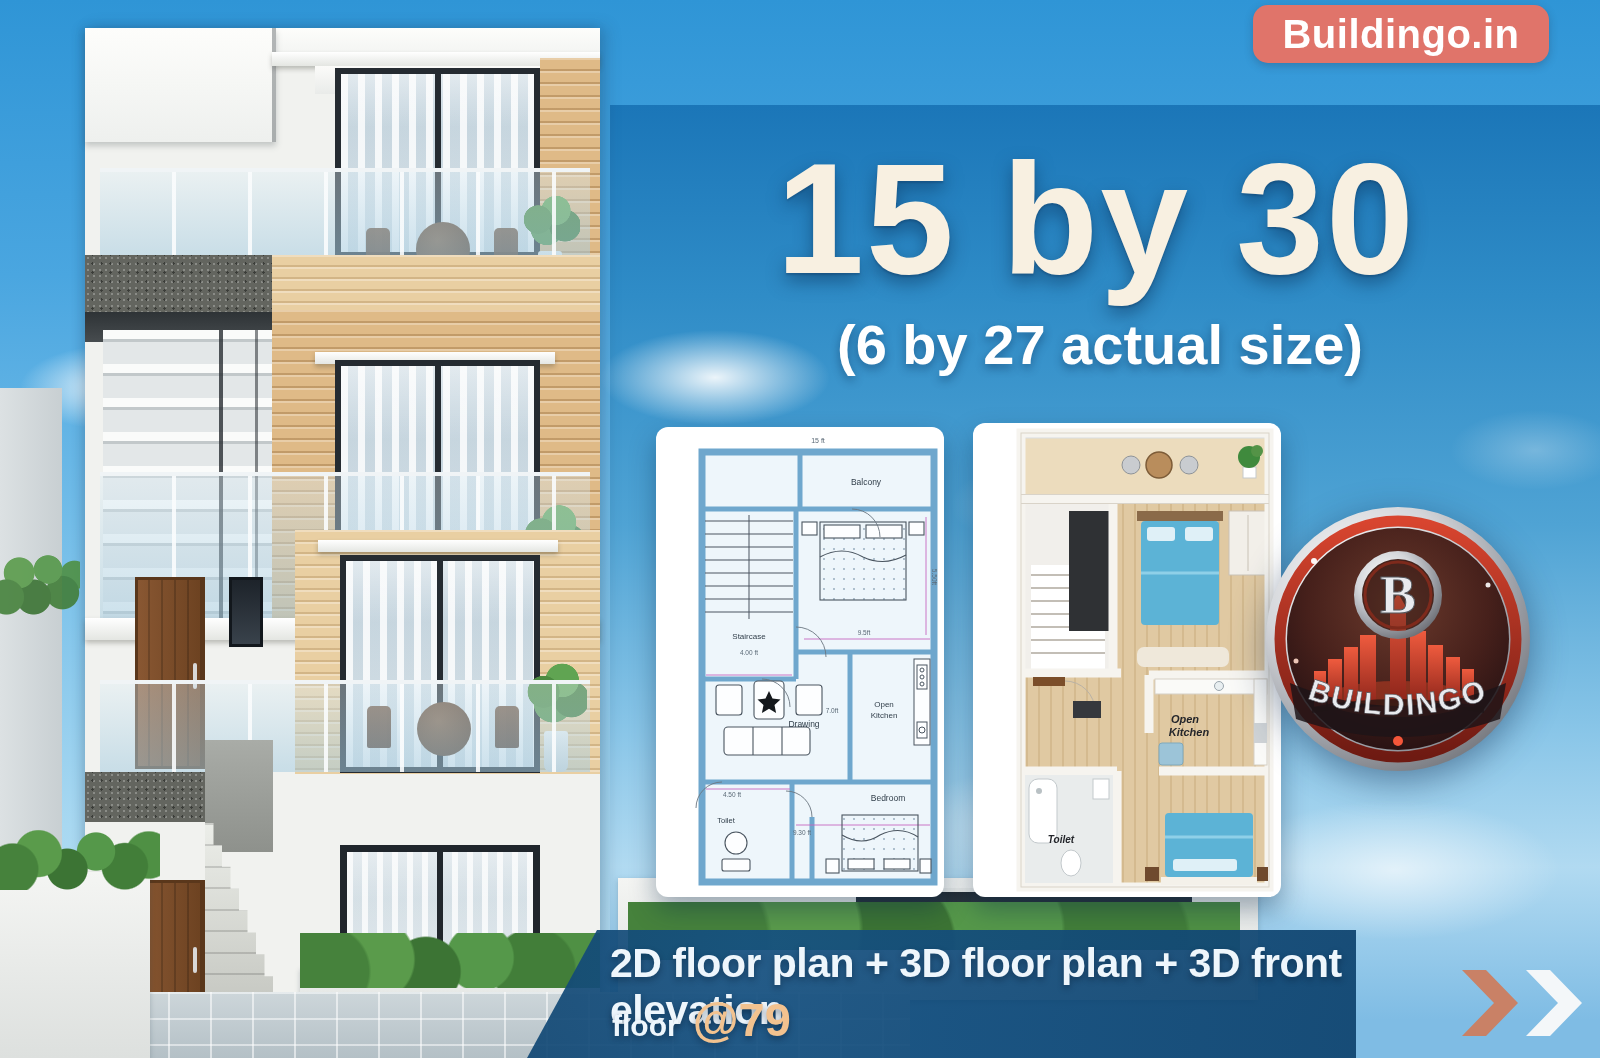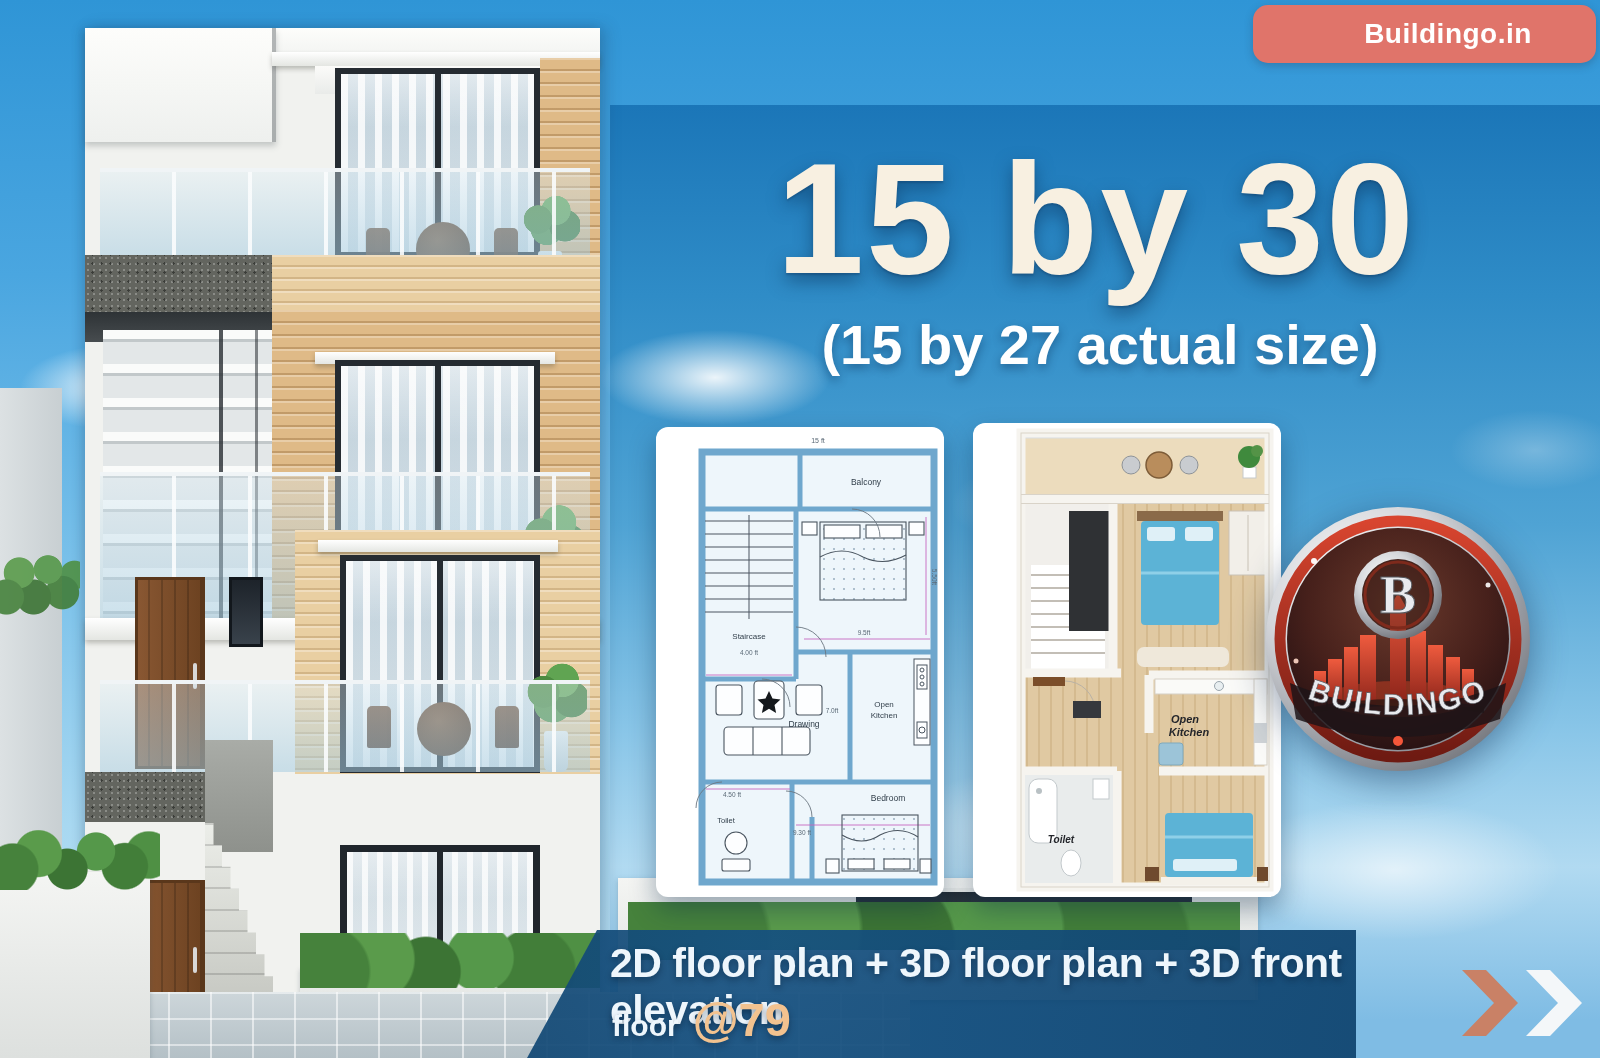--- a/index.html
+++ b/index.html
@@ -68,22 +68,22 @@
   .paving{background-color:#c5ced2;background-image:
      repeating-linear-gradient(90deg,rgba(255,255,255,.55) 0 2px,transparent 2px 42px),
      repeating-linear-gradient(180deg,rgba(255,255,255,.5) 0 2px,transparent 2px 26px),
      linear-gradient(180deg,#cdd6da,#b4c0c6);}
   .lowwall{background:linear-gradient(180deg,#f4f5f3,#dde0de);box-shadow:0 2px 5px rgba(40,60,70,.25);}
   .darkwin-sliver{background:linear-gradient(180deg,#232c34,#3a4752);border-top:4px solid #e8eae8;box-sizing:border-box;}
 
   
   .site-badge{left:1253px;top:5px;width:296px;height:58px;border-radius:15px;
     display:flex;align-items:center;justify-content:center;
-    font-size:28px;font-weight:bold;color:#ffffff;letter-spacing:.5px;
-    box-shadow:0 3px 8px rgba(30,40,60,.25);padding-left:47px;}
+    font-size:40px;font-weight:bold;color:#ffffff;letter-spacing:.5px;
+    box-shadow:0 3px 8px rgba(30,40,60,.25);}
   .hero-title{left:636px;top:128px;width:920px;text-align:center;
     font-size:158px;font-weight:bold;letter-spacing:2px;
     text-shadow:0 8px 18px rgba(8,45,85,.5),0 2px 2px rgba(20,60,100,.35);}
   .hero-subtitle{left:640px;top:312px;width:920px;text-align:center;
     font-size:56px;font-weight:bold;color:#ffffff;
     text-shadow:0 4px 10px rgba(8,45,85,.45);}
 
   
   .plan-card{background:#ffffff;border-radius:12px;box-shadow:0 12px 26px rgba(8,40,70,.38);padding-left:36px;}
   .plan2d{left:656px;top:427px;width:252px;height:470px;}
@@ -197,21 +197,21 @@
     <div class="abs lowwall" style="left:0;top:872px;width:150px;height:186px;"></div>
     <div class="abs shrub" style="left:0;top:820px;width:160px;height:70px;"></div>
     <div class="abs shrub" style="left:0;top:520px;width:80px;height:110px;opacity:.9;"></div>
   </div>
 
   <div class="abs site-badge" style="background:#e0746a;">
     <span>Buildingo.in</span>
   </div>
 
   <div class="abs hero-title" style="color:#f8f0e1;">15 by 30</div>
-  <div class="abs hero-subtitle">(15 by 27 actual size)</div>
+  <div class="abs hero-subtitle">(6 by 27 actual size)</div>
 
   <div class="abs plan-card plan2d">
     <svg viewBox="0 0 252 470">
       <defs>
         <pattern id="dots" width="10" height="10" patternUnits="userSpaceOnUse">
           <circle cx="2" cy="2" r="0.9" fill="#8fa6b8"></circle>
         </pattern>
       </defs>
       <rect x="13" y="28" width="226" height="424" fill="#eef6fb"></rect>
 

